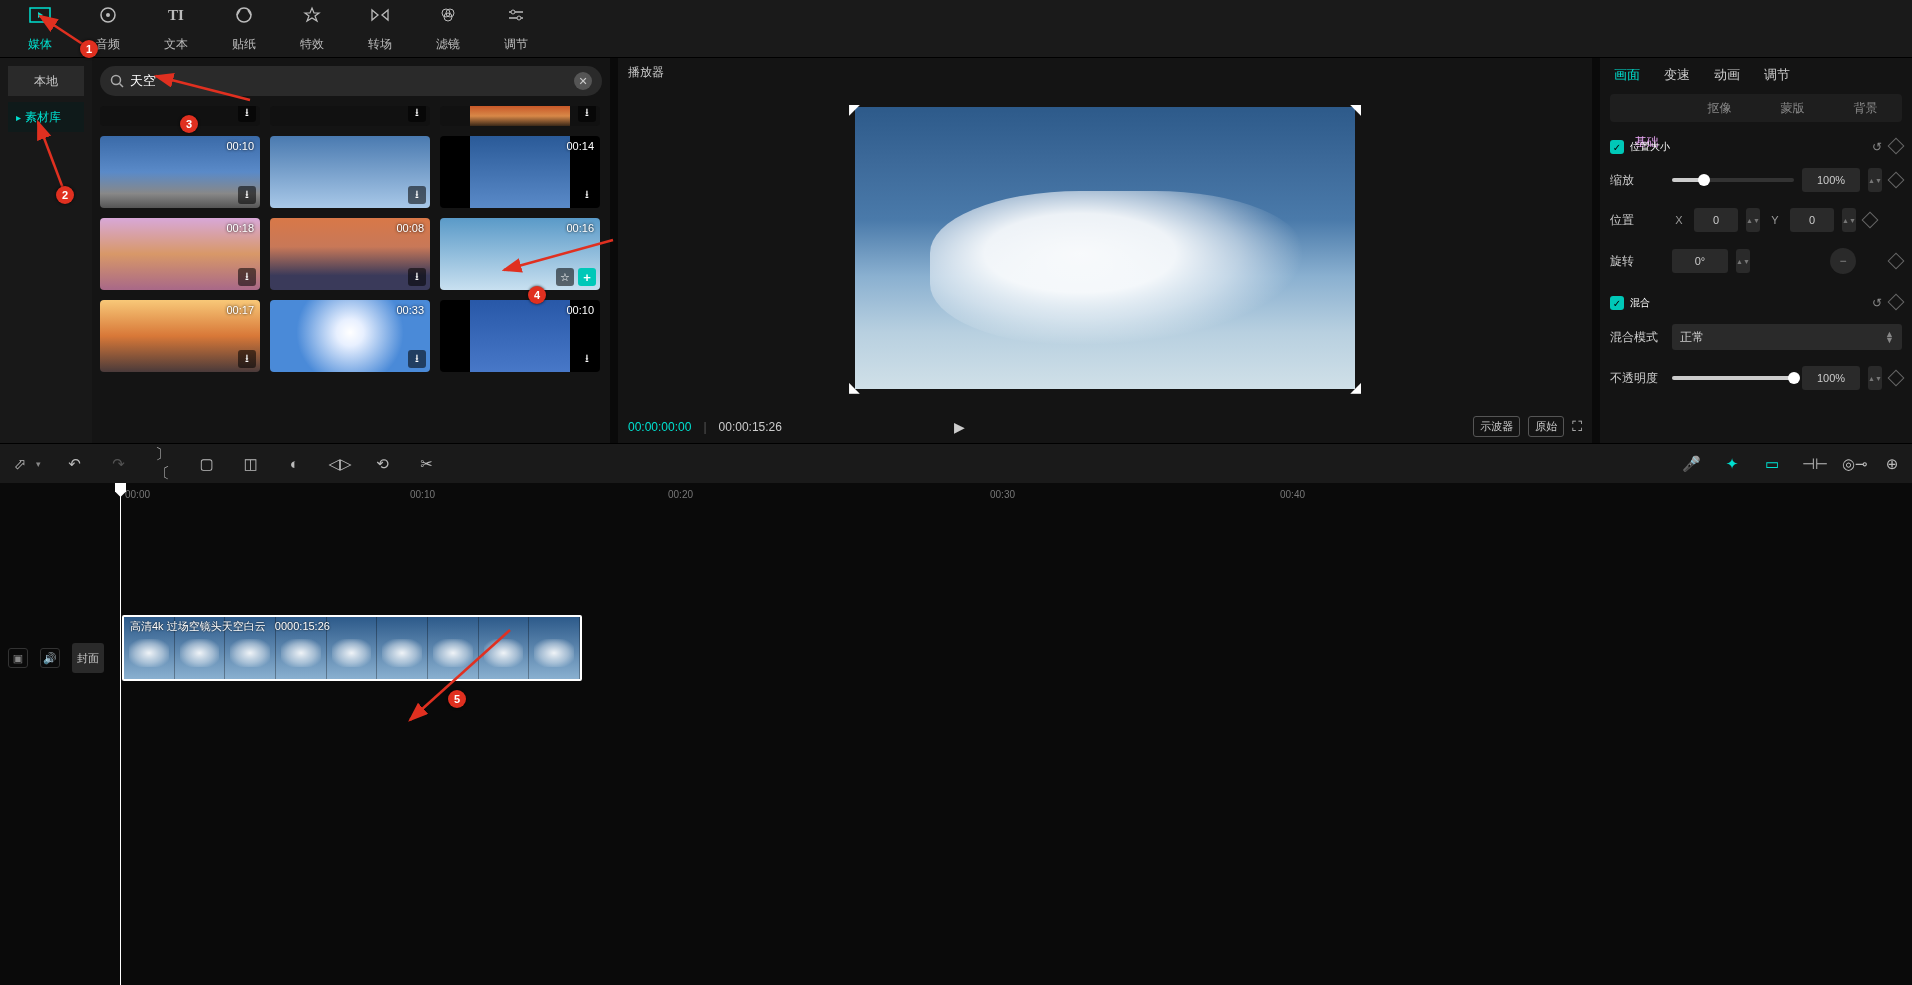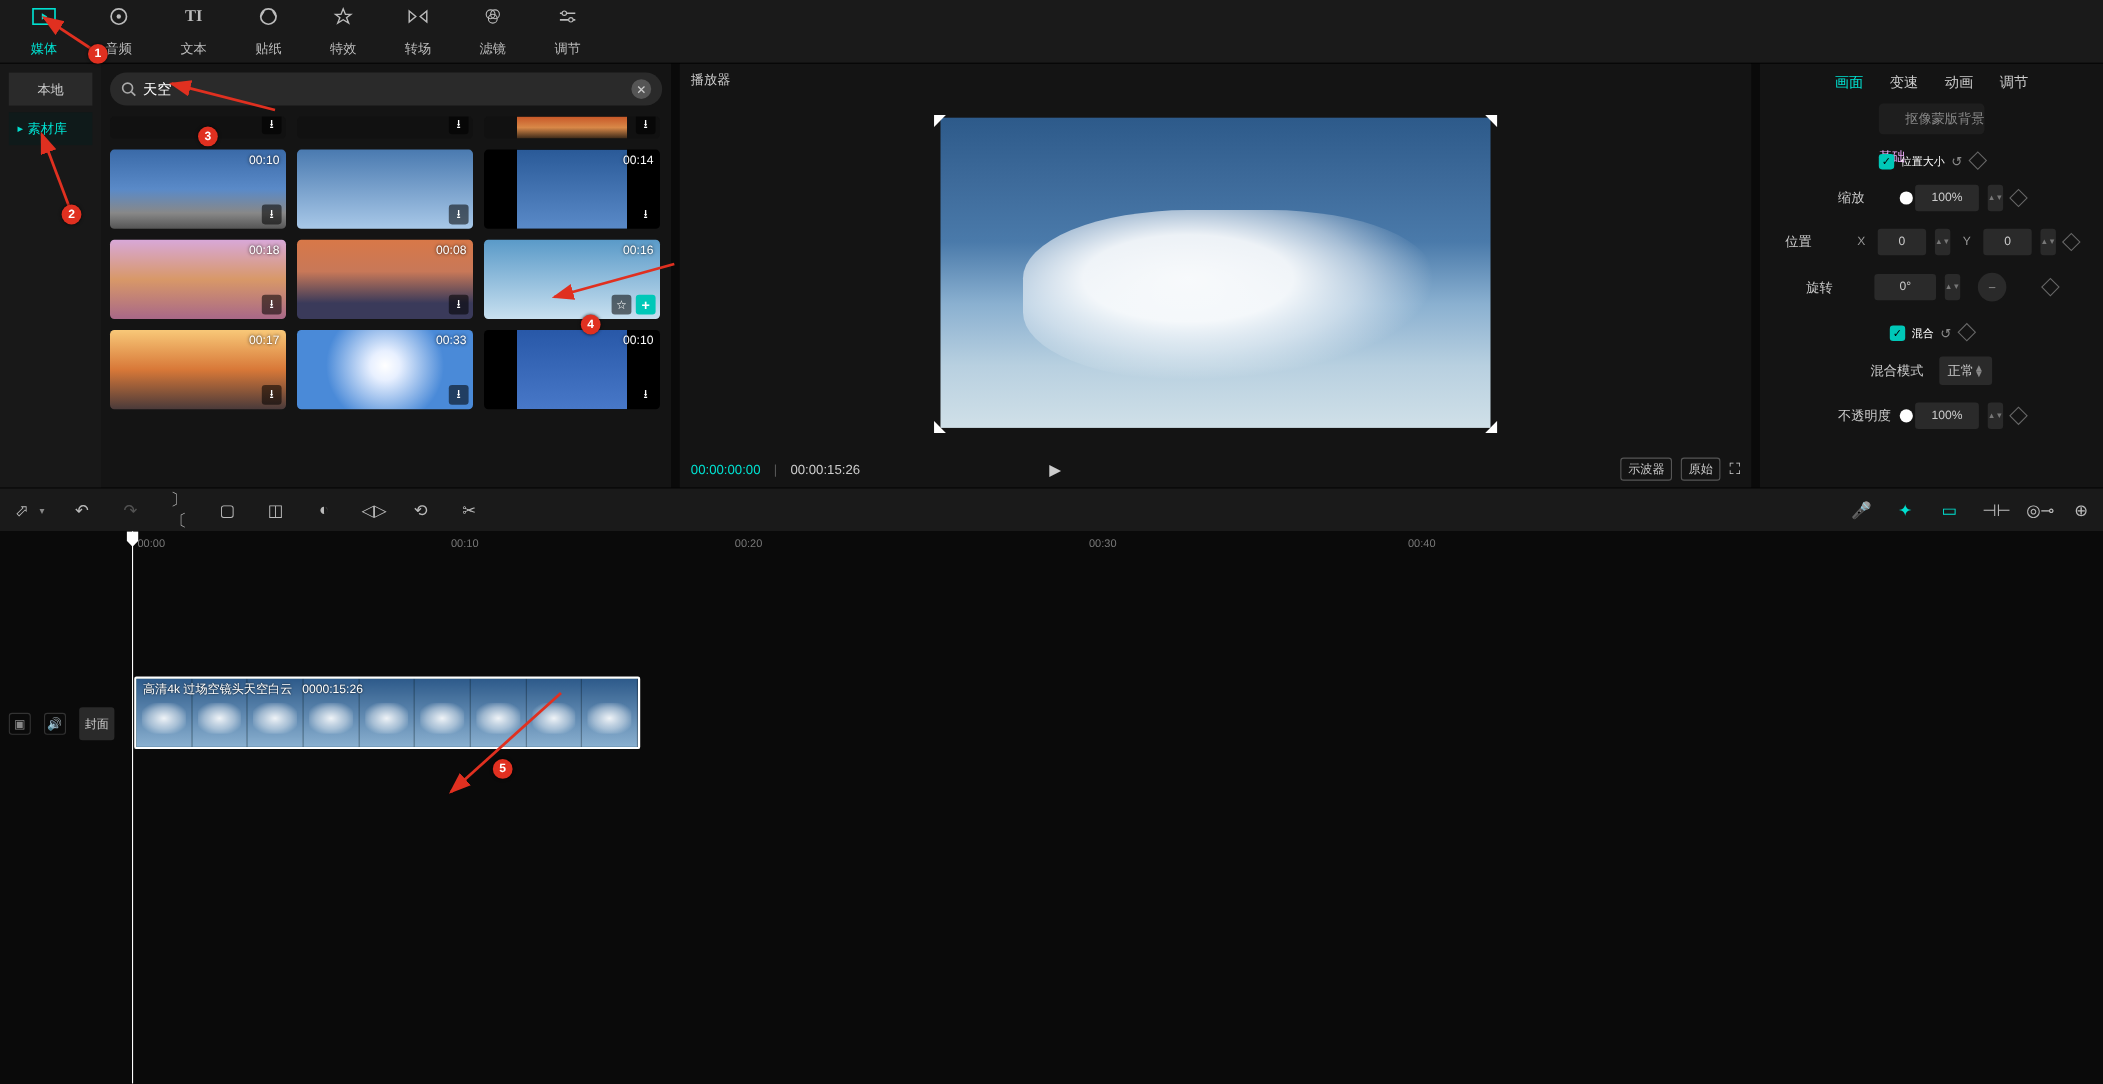--- a/index.html
+++ b/index.html
@@ -176,21 +176,20 @@
 .pc-right { margin-left:auto; display:flex; gap:8px; align-items:center;}
 .pc-pill { border:1px solid #555; border-radius:3px; padding:2px 6px; font-size:11px; color:#ccc; cursor:pointer;}
 .pc-full { font-size:14px; cursor:pointer; color:#ccc;}
 
 
 .props-panel {
   width: 312px;
   background: #141414;
   display:flex; flex-direction:column;
   padding: 4px 10px;
-  align-items: center;
 }
 .props-tabs { display:flex; gap:24px; padding:4px 4px 10px 4px;}
 .props-tab { font-size:13px; color:#ccc; cursor:pointer;}
 .props-tab.active { color:#00e0d0;}
 .props-subtabs { display:flex; background:#1e1e1e; border-radius:4px; height:28px; margin-bottom:12px;}
 .props-subtab { flex:1; display:flex; align-items:center; justify-content:center; font-size:12px; color:#888; cursor:pointer;}
 .props-subtab.active { background:#333; color:#f0abfc; border-radius:4px;margin-top:48px;}
 
 .prop-section-header { display:flex; align-items:center; gap:6px; margin:6px 0;}
 .prop-chk { width:14px; height:14px; border-radius:3px; background:#00c8b8; display:inline-flex; align-items:center; justify-content:center; color:#000; font-size:10px;}

